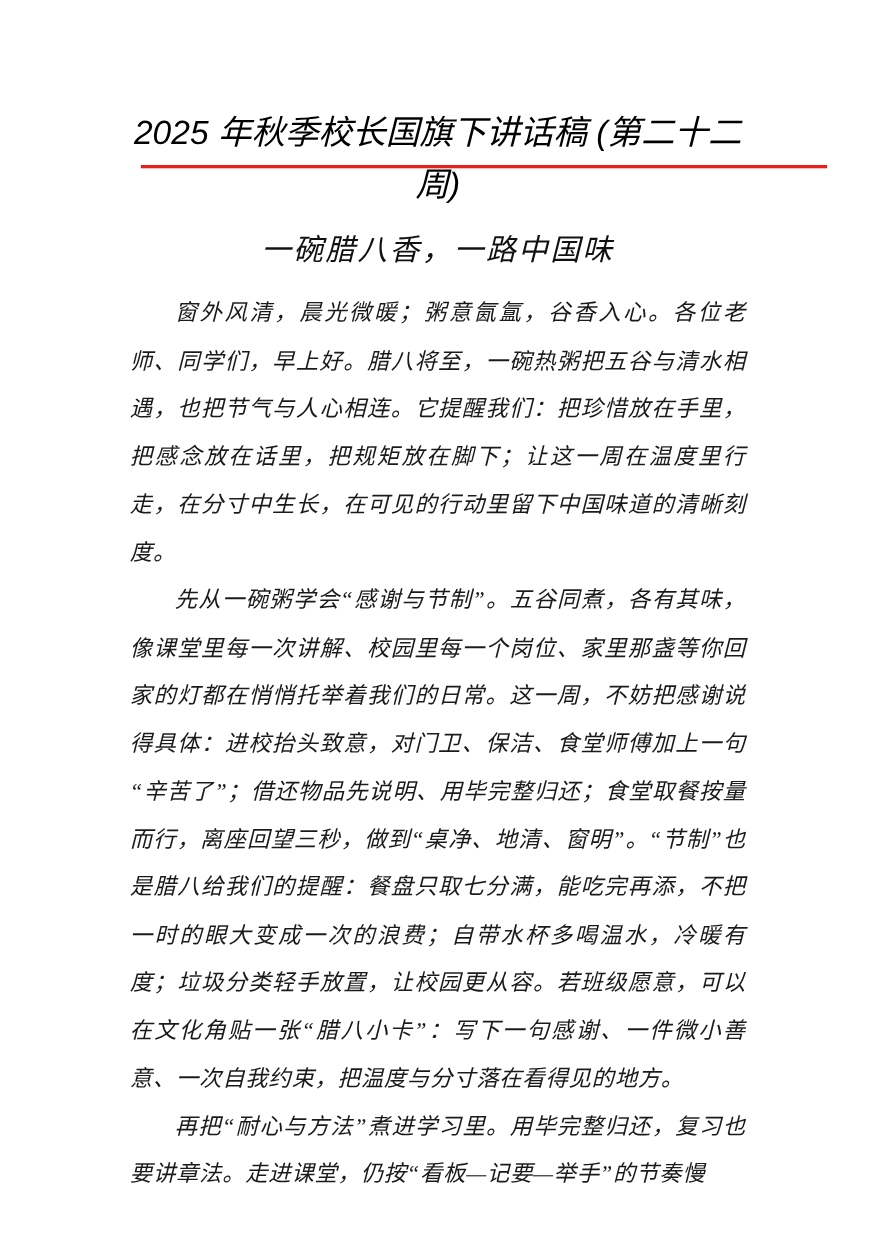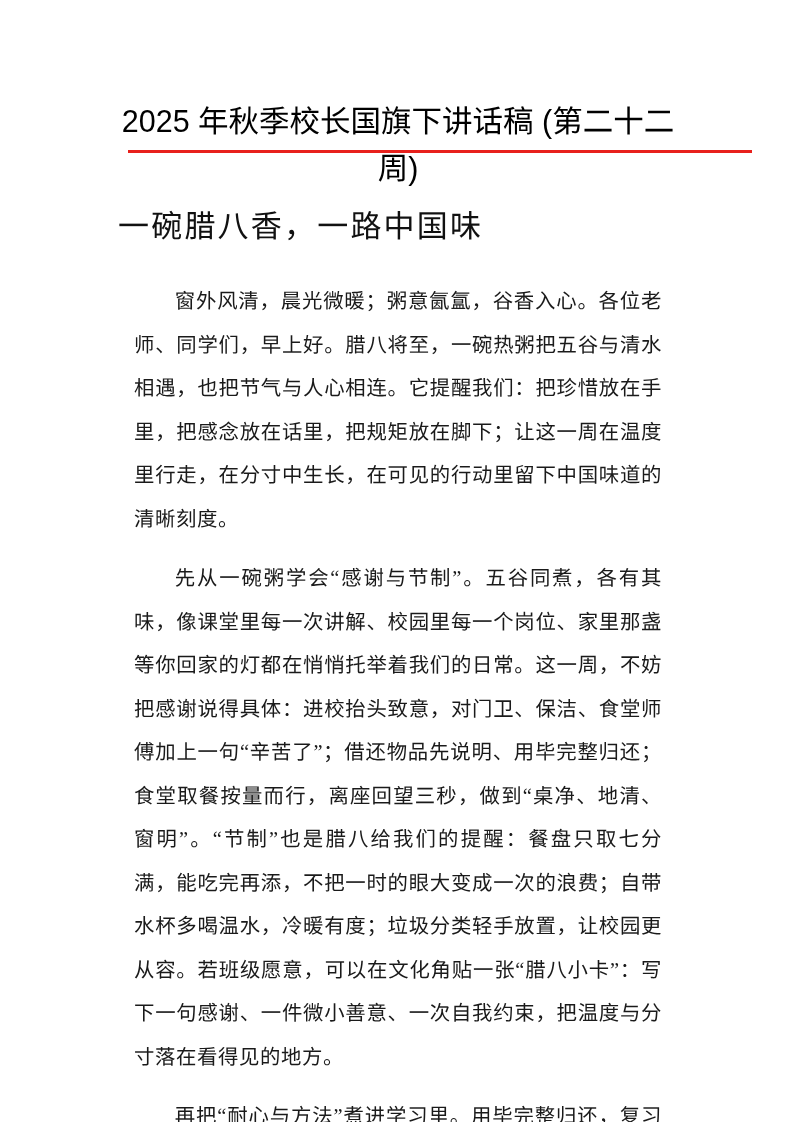--- a/index.html
+++ b/index.html
@@ -10,20 +10,21 @@
   }
 
   .page {
     position: relative;
     width: 793px;
     height: 1122px;
     background: #ffffff;
     overflow: hidden;
     box-sizing: border-box;
     font-family: "Liberation Serif", "DejaVu Serif", serif;
+    font-style: italic;
     -webkit-font-smoothing: antialiased;
   }
 
   .content {
     position: absolute;
     left: 118px;
     top: 0;
     width: 560px;
   }
 
@@ -49,35 +50,35 @@
     width: 624px;
     height: 3px;
     background: #e8201c;
   }
 
   .doc-subtitle {
     margin: 0;
     padding: 0;
     padding-top: 18px;
     font-family: "Liberation Serif", "DejaVu Serif", serif;
-    font-size: 31px;
+    font-size: 27px;
     font-weight: 400;
     line-height: 34px;
     color: #111111;
-    text-align: left;
+    text-align: center;
     letter-spacing: 2.2px;
   }
 
   
   .body-copy {
     padding-top: 20px;
   }
 
   .para {
-    margin: 16px;
+    margin: 0;
     padding: 0;
     font-family: "Liberation Serif", "DejaVu Serif", serif;
     font-size: 20.4px;
     line-height: 43.5px;
     color: #1a1a1a;
     text-align: justify;
     text-justify: inter-ideograph;
     text-indent: 2em;
     letter-spacing: 0.6px;
     word-break: break-all;

